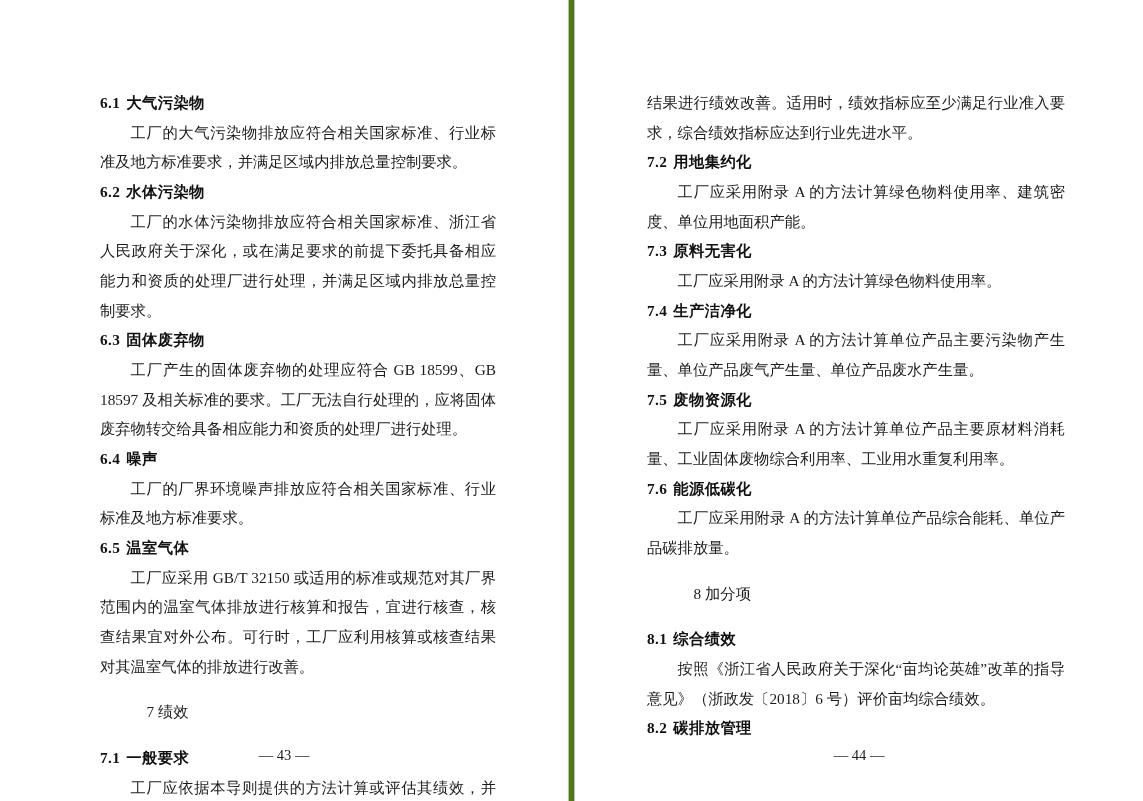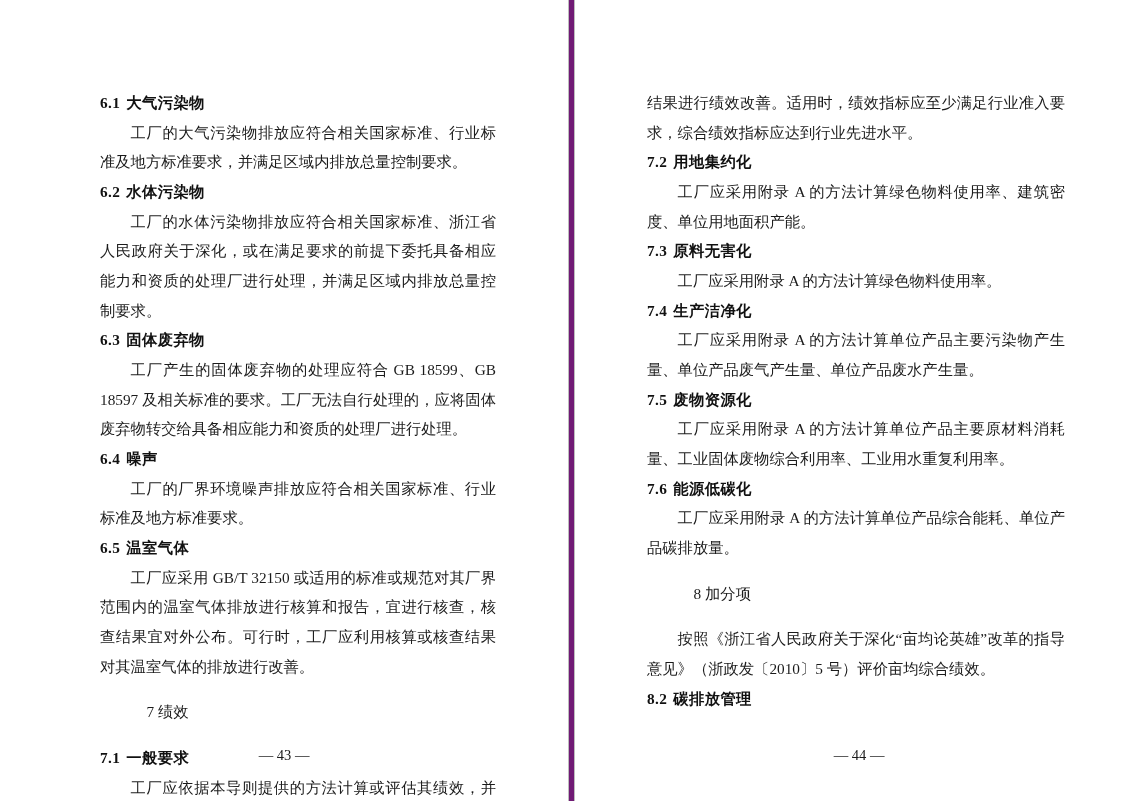--- a/index.html
+++ b/index.html
@@ -7,21 +7,21 @@
     padding: 0;
     background: #c9c9c9;
     width: 1143px;
     height: 801px;
     overflow: hidden;
   }
   .viewer {
     position: relative;
     width: 1143px;
     height: 801px;
-    background: #701a75;
+    background: #4d7c0f;
     display: flex;
     gap: 7px;
     padding: 0;
     box-sizing: border-box;
   }
   .page {
     position: relative;
     background: #ffffff;
     width: 568px;
     height: 801px;
@@ -142,21 +142,22 @@
         <p class="para">工厂应采用附录 A 的方法计算单位产品主要污染物产生量、单位产品废气产生量、单位产品废水产生量。</p>
 
         <p class="heading"><span class="hnum">7.5</span><span>废物资源化</span></p>
         <p class="para">工厂应采用附录 A 的方法计算单位产品主要原材料消耗量、工业固体废物综合利用率、工业用水重复利用率。</p>
 
         <p class="heading"><span class="hnum">7.6</span><span>能源低碳化</span></p>
         <p class="para">工厂应采用附录 A 的方法计算单位产品综合能耗、单位产品碳排放量。</p>
 
         <p class="plain-head">8 加分项</p>
 
-        <p class="para">按照《浙江省人民政府关于深化“亩均论英雄”改革的指导意见》（浙政发〔2010〕5 号）评价亩均综合绩效。</p>
+        <p class="heading"><span class="hnum">8.1</span><span>综合绩效</span></p>
+        <p class="para">按照《浙江省人民政府关于深化“亩均论英雄”改革的指导意见》（浙政发〔2018〕6 号）评价亩均综合绩效。</p>
 
         <p class="heading"><span class="hnum">8.2</span><span>碳排放管理</span></p>
 
       </div>
     </div>
     <div class="page-number pn-right">— 44 —</div>
   </div>
 
 </div>
 

